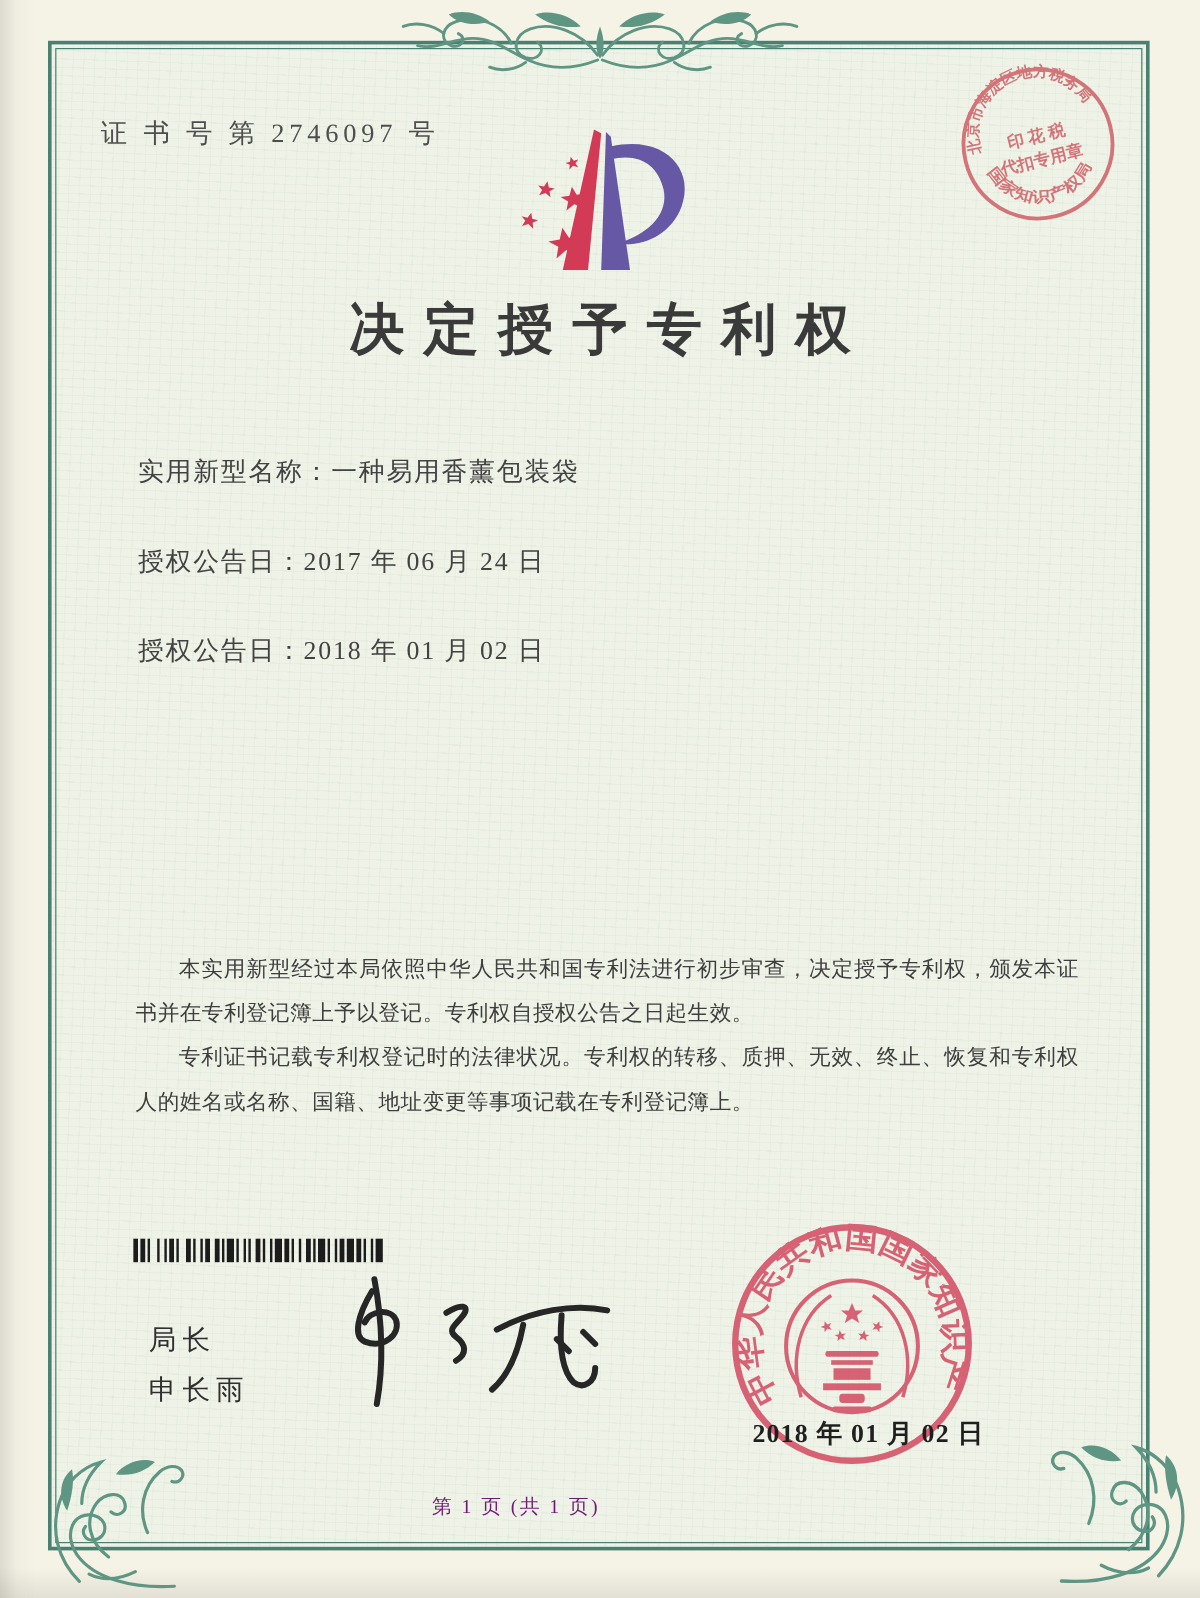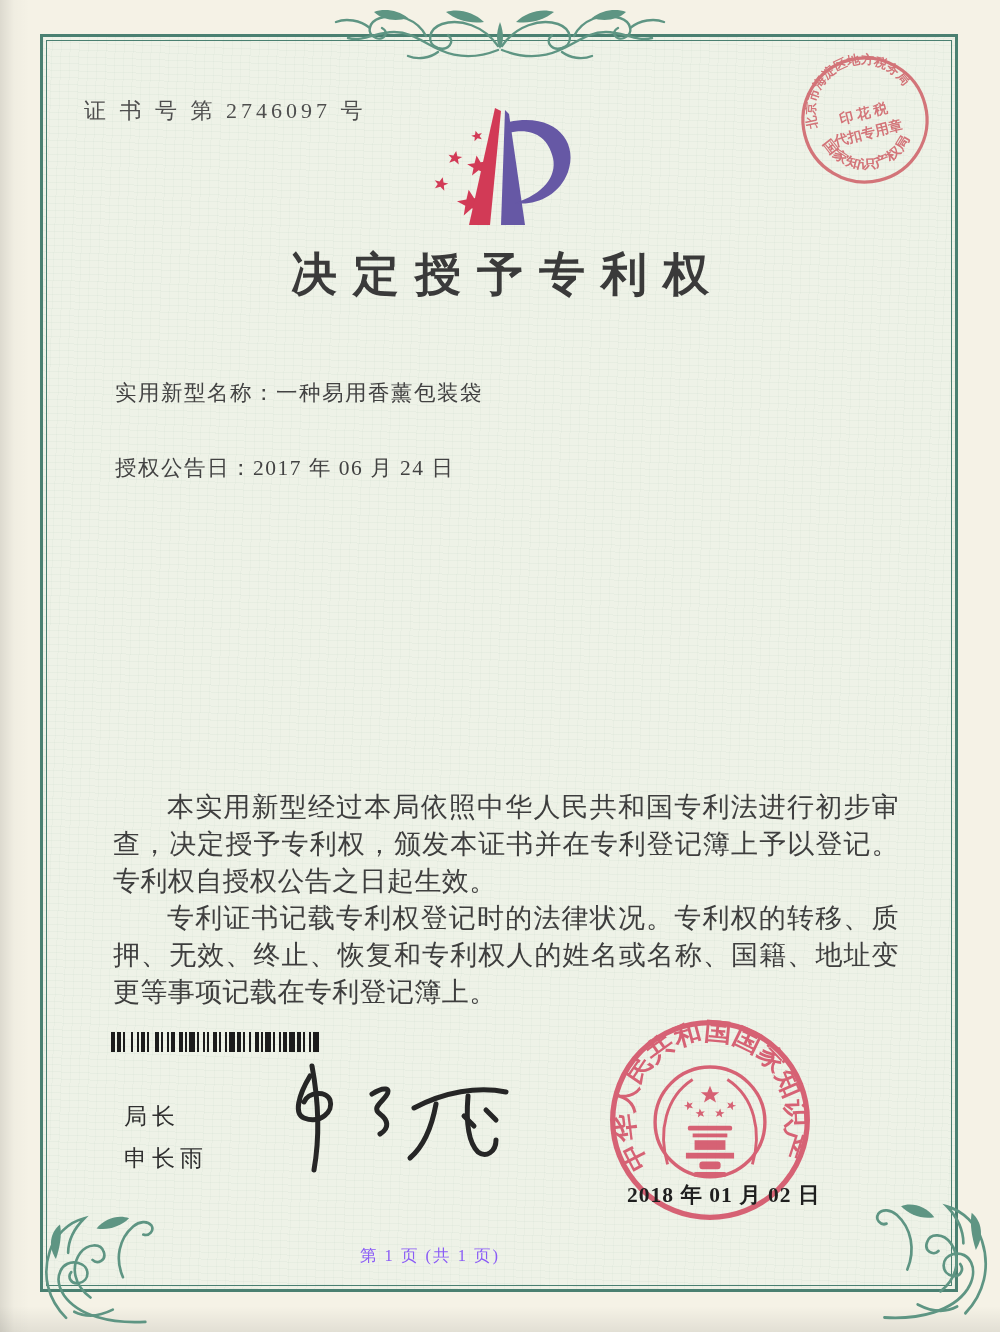--- a/index.html
+++ b/index.html
@@ -24,29 +24,29 @@
   }
   .frame::after{content:"";position:absolute;inset:3px;border:1px solid #4a8071;}
   .cert-no{left:84px;top:96px;font-size:22px;letter-spacing:4px;color:#4e4e4e;}
   .title{
     left:0;top:244px;width:1000px;text-align:center;
     font-size:46px;font-weight:600;letter-spacing:16px;color:#3a3a3a;text-indent:16px;
   }
   .fields{left:115px;top:378px;width:780px;}
   .field{height:74.5px;font-size:21.5px;letter-spacing:1.5px;color:#424242;white-space:nowrap;}
   .field .lbl{display:inline-block;}
-  .body-text{left:113px;top:789px;width:786px;font-size:27px;line-height:37px;color:#3e3e3e;text-align:justify;letter-spacing:0.4px;}
+  .body-text{left:113px;top:789px;width:786px;font-size:18px;line-height:37px;color:#3e3e3e;text-align:justify;letter-spacing:0.4px;}
   .body-text p{margin:0;text-indent:2em;}
   .barcode{left:111px;top:1032px;width:272px;height:20px;overflow:hidden;white-space:nowrap;font-size:0;}
   .signer{left:124px;top:1096px;font-size:23px;color:#2f2f2f;line-height:42px;letter-spacing:5px;}
   .sig-svg{left:268px;top:1058px;}
   .seal-svg{left:604px;top:1014px;}
   .seal-date{left:627px;top:1180px;font-size:21.5px;color:#1f1f1f;letter-spacing:1px;font-weight:600;}
   .stamp-svg{left:795px;top:50px;transform:rotate(-14deg);}
-  .footer{left:0;top:1245px;width:860px;text-align:center;font-size:16.5px;letter-spacing:2px;color:#8b5cf6;}
+  .footer{left:0;top:1245px;width:860px;text-align:center;font-size:16.5px;letter-spacing:2px;color:#701a75;}
   .orn-top{left:330px;top:2px;}
   .orn-bl{left:24px;top:1198px;}
   .orn-br{left:872px;top:1174px;}
 </style>
 </head>
 <body>
 
 <div class="abs frame"></div>
 
 <svg class="abs orn-top" width="340" height="64" viewBox="0 0 340 64">
@@ -96,20 +96,21 @@
   <path d="M90,10 L96,13 L85,127 L64,127 Z" fill="#d23a56"></path>
   <path d="M100,12 L104,16 L120,127 L96,127 Z" fill="#6658a5"></path>
   <path d="M104,24 C150,14 174,44 163,74 C154,98 130,108 110,105 C138,96 152,79 148,60 C143,38 126,29 103,35 Z" fill="#6658a5"></path>
 </svg>
 
 <div class="abs title">决定授予专利权</div>
 
 <div class="abs fields">
   <div class="field"><span class="lbl">实用新型名称：</span><span>一种易用香薰包装袋</span></div>
   <div class="field"><span class="lbl">授权公告日：</span><span>2017 年 06 月 24 日</span></div>
+  <div class="field"><span class="lbl">授权公告日：</span><span>2018 年 01 月 02 日</span></div>
 </div>
 
 <div class="abs body-text">
   <p>本实用新型经过本局依照中华人民共和国专利法进行初步审查，决定授予专利权，颁发本证书并在专利登记簿上予以登记。专利权自授权公告之日起生效。</p>
   <p>专利证书记载专利权登记时的法律状况。专利权的转移、质押、无效、终止、恢复和专利权人的姓名或名称、国籍、地址变更等事项记载在专利登记簿上。</p>
 </div>
 
 <div class="abs barcode"><span style="display: inline-block; height: 100%; width: 4px; background: rgb(28, 28, 28);"></span><span style="display: inline-block; height: 100%; width: 2px; background: transparent;"></span><span style="display: inline-block; height: 100%; width: 4px; background: rgb(28, 28, 28);"></span><span style="display: inline-block; height: 100%; width: 2px; background: transparent;"></span><span style="display: inline-block; height: 100%; width: 2px; background: rgb(28, 28, 28);"></span><span style="display: inline-block; height: 100%; width: 6px; background: transparent;"></span><span style="display: inline-block; height: 100%; width: 2px; background: rgb(28, 28, 28);"></span><span style="display: inline-block; height: 100%; width: 4px; background: transparent;"></span><span style="display: inline-block; height: 100%; width: 2px; background: rgb(28, 28, 28);"></span><span style="display: inline-block; height: 100%; width: 2px; background: transparent;"></span><span style="display: inline-block; height: 100%; width: 4px; background: rgb(28, 28, 28);"></span><span style="display: inline-block; height: 100%; width: 2px; background: transparent;"></span><span style="display: inline-block; height: 100%; width: 2px; background: rgb(28, 28, 28);"></span><span style="display: inline-block; height: 100%; width: 6px; background: transparent;"></span><span style="display: inline-block; height: 100%; width: 4px; background: rgb(28, 28, 28);"></span><span style="display: inline-block; height: 100%; width: 2px; background: transparent;"></span><span style="display: inline-block; height: 100%; width: 2px; background: rgb(28, 28, 28);"></span><span style="display: inline-block; height: 100%; width: 4px; background: transparent;"></span><span style="display: inline-block; height: 100%; width: 2px; background: rgb(28, 28, 28);"></span><span style="display: inline-block; height: 100%; width: 2px; background: transparent;"></span><span style="display: inline-block; height: 100%; width: 4px; background: rgb(28, 28, 28);"></span><span style="display: inline-block; height: 100%; width: 4px; background: transparent;"></span><span style="display: inline-block; height: 100%; width: 4px; background: rgb(28, 28, 28);"></span><span style="display: inline-block; height: 100%; width: 2px; background: transparent;"></span><span style="display: inline-block; height: 100%; width: 2px; background: rgb(28, 28, 28);"></span><span style="display: inline-block; height: 100%; width: 2px; background: transparent;"></span><span style="display: inline-block; height: 100%; width: 6px; background: rgb(28, 28, 28);"></span><span style="display: inline-block; height: 100%; width: 2px; background: transparent;"></span><span style="display: inline-block; height: 100%; width: 2px; background: rgb(28, 28, 28);"></span><span style="display: inline-block; height: 100%; width: 4px; background: transparent;"></span><span style="display: inline-block; height: 100%; width: 2px; background: rgb(28, 28, 28);"></span><span style="display: inline-block; height: 100%; width: 2px; background: transparent;"></span><span style="display: inline-block; height: 100%; width: 2px; background: rgb(28, 28, 28);"></span><span style="display: inline-block; height: 100%; width: 4px; background: transparent;"></span><span style="display: inline-block; height: 100%; width: 4px; background: rgb(28, 28, 28);"></span><span style="display: inline-block; height: 100%; width: 2px; background: transparent;"></span><span style="display: inline-block; height: 100%; width: 2px; background: rgb(28, 28, 28);"></span><span style="display: inline-block; height: 100%; width: 4px; background: transparent;"></span><span style="display: inline-block; height: 100%; width: 2px; background: rgb(28, 28, 28);"></span><span style="display: inline-block; height: 100%; width: 2px; background: transparent;"></span><span style="display: inline-block; height: 100%; width: 6px; background: rgb(28, 28, 28);"></span><span style="display: inline-block; height: 100%; width: 2px; background: transparent;"></span><span style="display: inline-block; height: 100%; width: 4px; background: rgb(28, 28, 28);"></span><span style="display: inline-block; height: 100%; width: 2px; background: transparent;"></span><span style="display: inline-block; height: 100%; width: 2px; background: rgb(28, 28, 28);"></span><span style="display: inline-block; height: 100%; width: 4px; background: transparent;"></span><span style="display: inline-block; height: 100%; width: 2px; background: rgb(28, 28, 28);"></span><span style="display: inline-block; height: 100%; width: 4px; background: transparent;"></span><span style="display: inline-block; height: 100%; width: 4px; background: rgb(28, 28, 28);"></span><span style="display: inline-block; height: 100%; width: 2px; background: transparent;"></span><span style="display: inline-block; height: 100%; width: 2px; background: rgb(28, 28, 28);"></span><span style="display: inline-block; height: 100%; width: 2px; background: transparent;"></span><span style="display: inline-block; height: 100%; width: 6px; background: rgb(28, 28, 28);"></span><span style="display: inline-block; height: 100%; width: 2px; background: transparent;"></span><span style="display: inline-block; height: 100%; width: 2px; background: rgb(28, 28, 28);"></span><span style="display: inline-block; height: 100%; width: 4px; background: transparent;"></span><span style="display: inline-block; height: 100%; width: 2px; background: rgb(28, 28, 28);"></span><span style="display: inline-block; height: 100%; width: 2px; background: transparent;"></span><span style="display: inline-block; height: 100%; width: 4px; background: rgb(28, 28, 28);"></span><span style="display: inline-block; height: 100%; width: 2px; background: transparent;"></span><span style="display: inline-block; height: 100%; width: 6px; background: rgb(28, 28, 28);"></span><span style="display: inline-block; height: 100%; width: 2px; background: transparent;"></span><span style="display: inline-block; height: 100%; width: 4px; background: rgb(28, 28, 28);"></span><span style="display: inline-block; height: 100%; width: 2px; background: transparent;"></span><span style="display: inline-block; height: 100%; width: 2px; background: rgb(28, 28, 28);"></span><span style="display: inline-block; height: 100%; width: 4px; background: transparent;"></span><span style="display: inline-block; height: 100%; width: 2px; background: rgb(28, 28, 28);"></span><span style="display: inline-block; height: 100%; width: 2px; background: transparent;"></span><span style="display: inline-block; height: 100%; width: 6px; background: rgb(28, 28, 28);"></span></div>
 
 <div class="abs signer">

